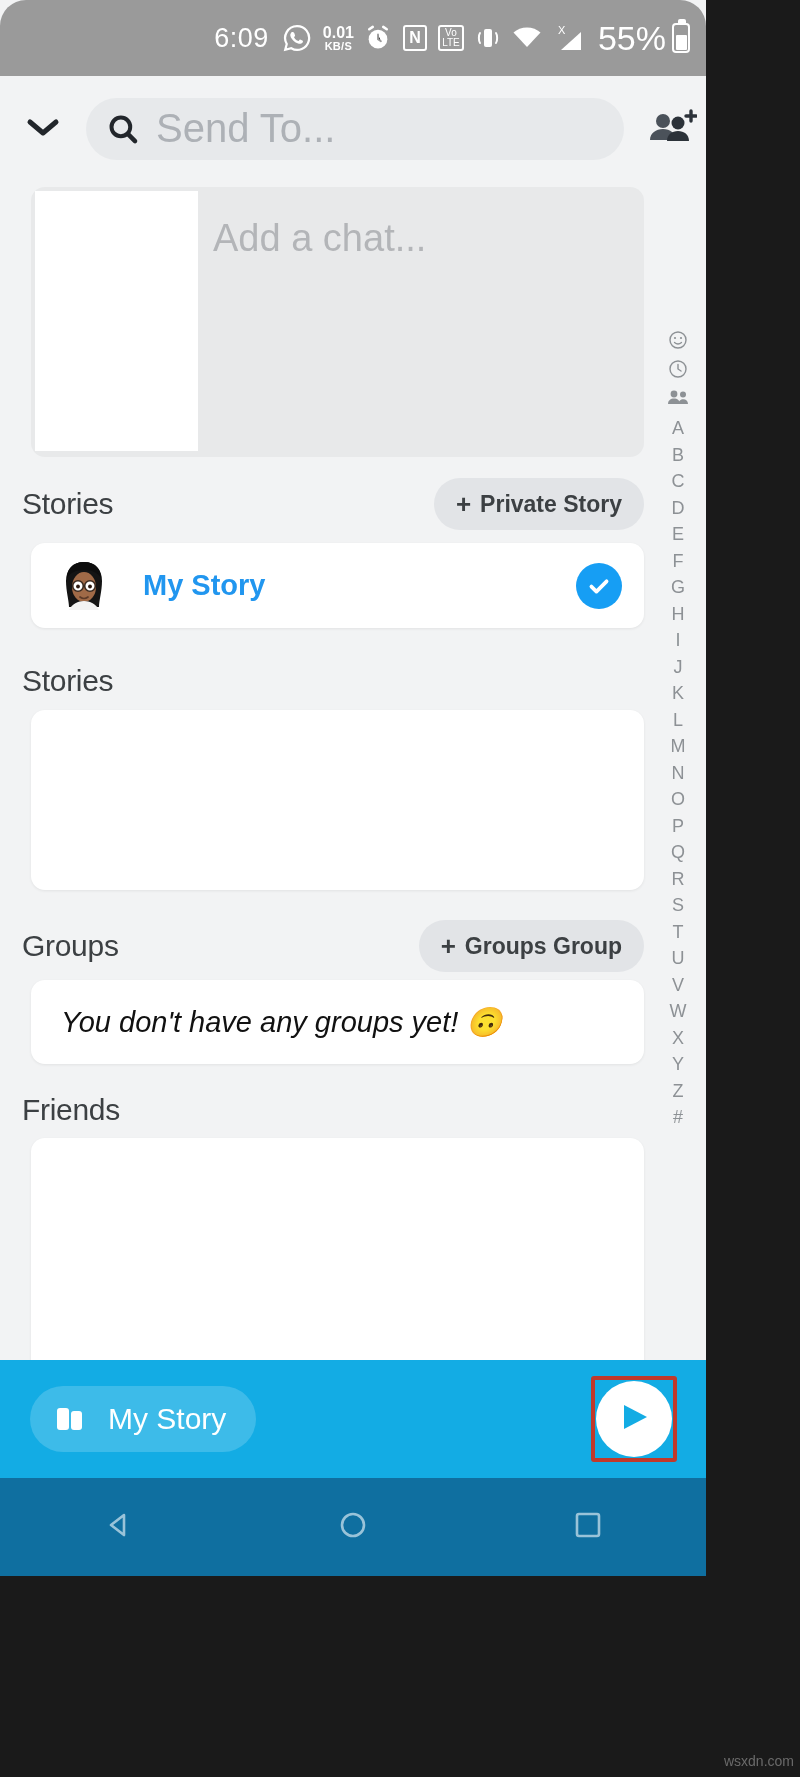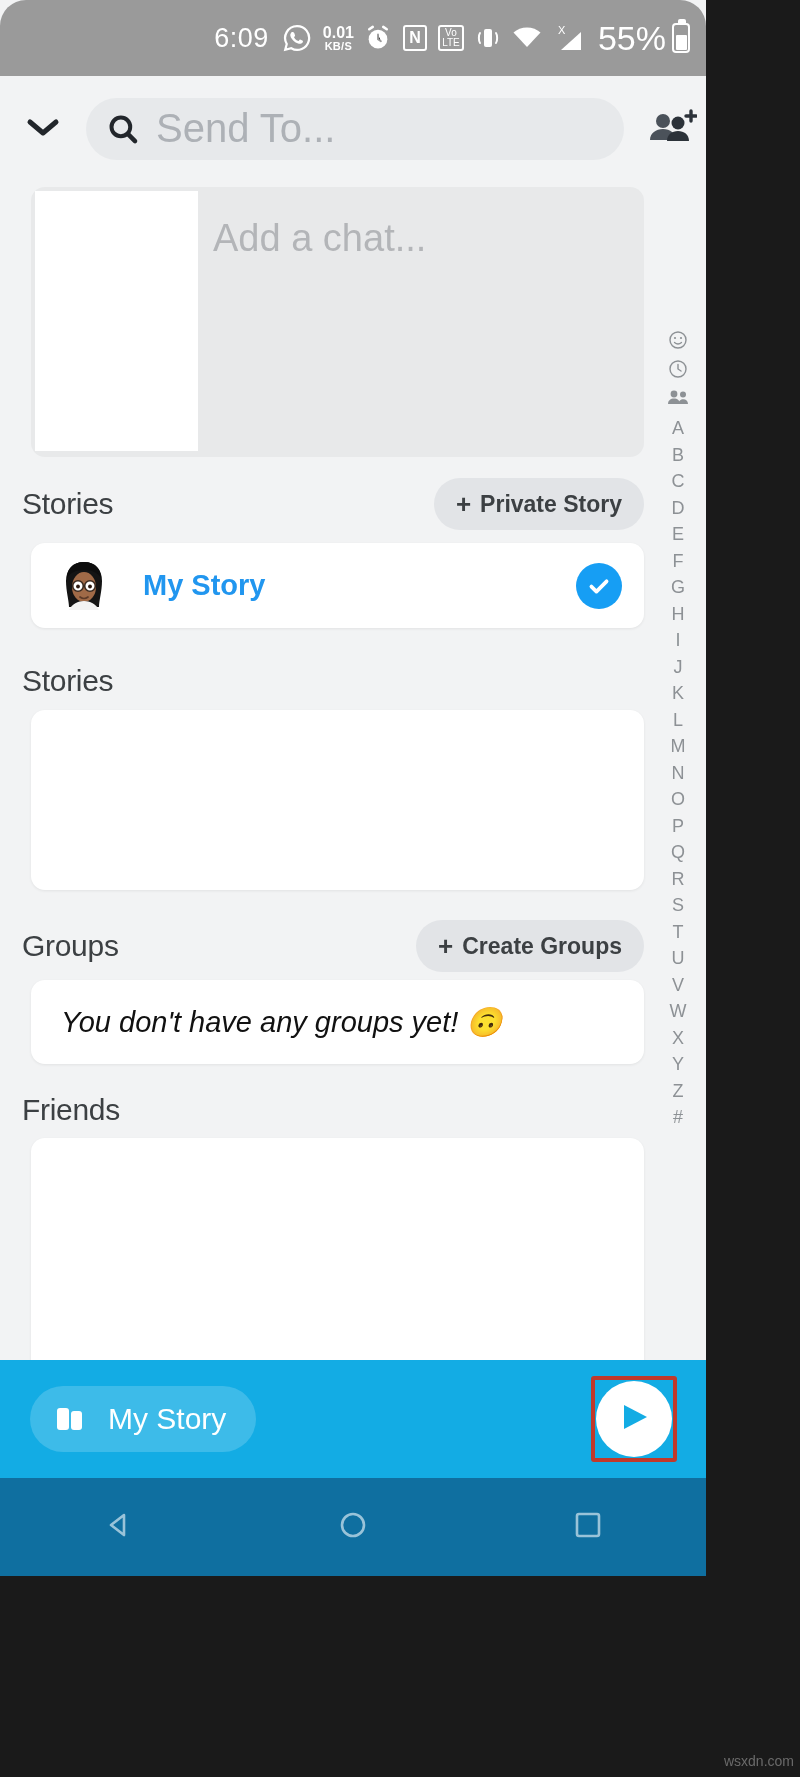--- a/index.html
+++ b/index.html
@@ -280,21 +280,21 @@
       <div class="sec" style="top:474px; height:52px;">
         <span class="sec-title">Stories</span>
       </div>
 
       <div class="card" style="top:529px; height:180px;"></div>
 
       <div class="sec" style="top:735px; height:60px;">
         <span class="sec-title">Groups</span>
         <span class="sec-btn">
           <span class="plus">+</span>
-          <span>Create Groups</span>
+          <span>Groups Group</span>
         </span>
       </div>
 
       <div class="card" style="top:799px; height:84px;font-style:italic;">
         <div class="emptytext">You don't have any groups yet! 🙃</div>
       </div>
 
       <div class="sec" style="top:903px; height:52px;">
         <span class="sec-title">Friends</span>
       </div>

